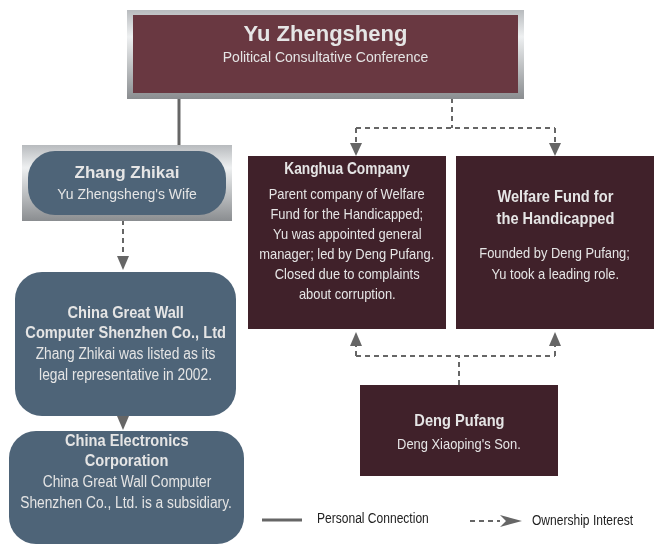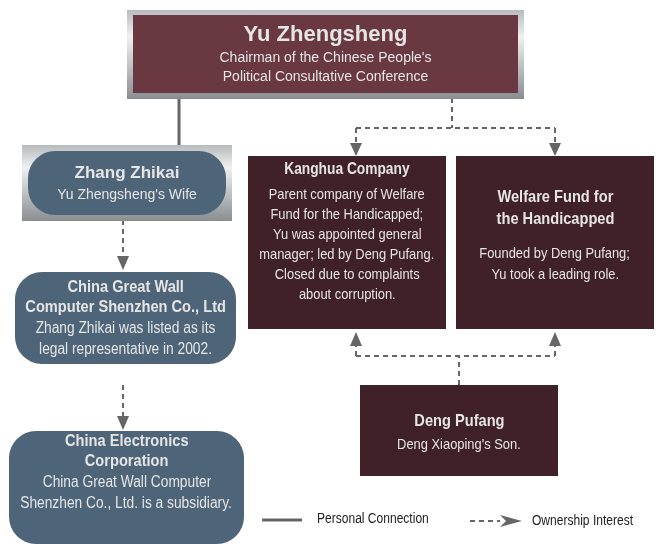--- a/index.html
+++ b/index.html
@@ -46,31 +46,30 @@
   <polygon points="549,346 561,346 555,332" fill="#666"></polygon>
 
   <line x1="262" y1="520" x2="302" y2="520" stroke="#666" stroke-width="3"></line>
   <line x1="470" y1="521" x2="500" y2="521" stroke="#666" stroke-width="2" stroke-dasharray="5,4"></line>
   <polygon points="500,515 522,521 500,527 506,521" fill="#666"></polygon>
 </svg>
 
 <div class="frame" style="left:127px;top:10px;width:397px;height:89px;"></div>
 <div class="box maroon" style="left:133px;top:15px;width:385px;height:78px;padding-top:5px;">
   <div class="title" style="font-size:22px;line-height:28px;">Yu Zhengsheng</div>
-  <div style="font-size:14px;line-height:19px;">Chairman of the Chinese People's</div>
   <div style="font-size:14px;line-height:19px;">Political Consultative Conference</div>
 </div>
 
 <div class="frame" style="left:22px;top:145px;width:210px;height:76px;"></div>
 <div class="box slate" style="left:28px;top:151px;width:198px;height:64px;justify-content:center;">
   <div class="title" style="font-size:17px;line-height:22px;">Zhang Zhikai</div>
   <div style="font-size:14px;line-height:20px;">Yu Zhengsheng's Wife</div>
 </div>
 
-<div class="box slate" style="left:15px;top:272px;width:221px;height:92px;justify-content:center;">
+<div class="box slate" style="left:15px;top:272px;width:221px;height:144px;justify-content:center;">
   <div class="title cond" style="font-size:17px;line-height:20px;">China Great Wall</div>
   <div class="title cond" style="font-size:17px;line-height:20px;">Computer Shenzhen Co., Ltd</div>
   <div class="cond" style="font-size:16px;line-height:21px;">Zhang Zhikai was listed as its</div>
   <div class="cond" style="font-size:16px;line-height:21px;">legal representative in 2002.</div>
 </div>
 
 <div class="box slate" style="left:9px;top:431px;width:235px;height:113px;justify-content:flex-start;">
   <div class="title cond" style="font-size:17px;line-height:20px;">China Electronics</div>
   <div class="title cond" style="font-size:17px;line-height:20px;">Corporation</div>
   <div class="cond" style="font-size:16px;line-height:21px;">China Great Wall Computer</div>

